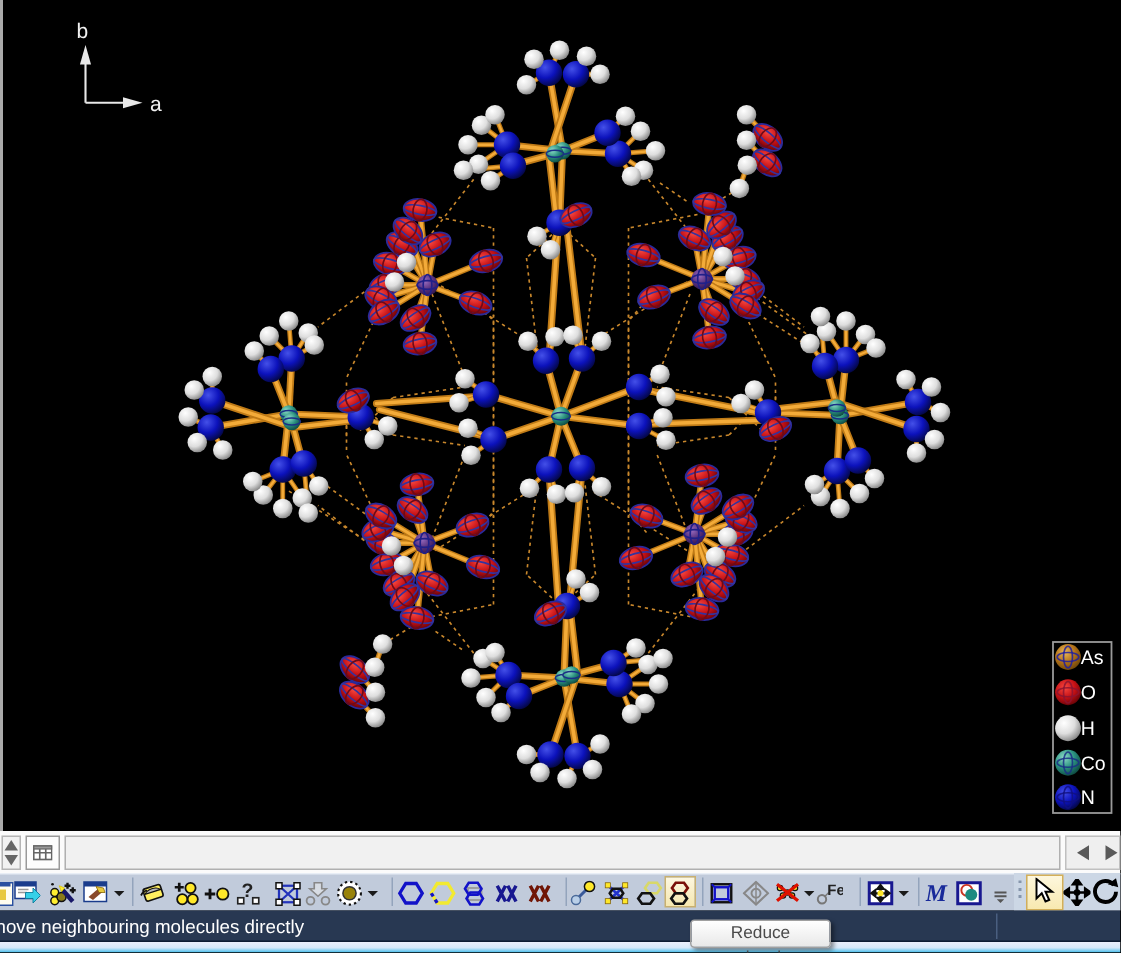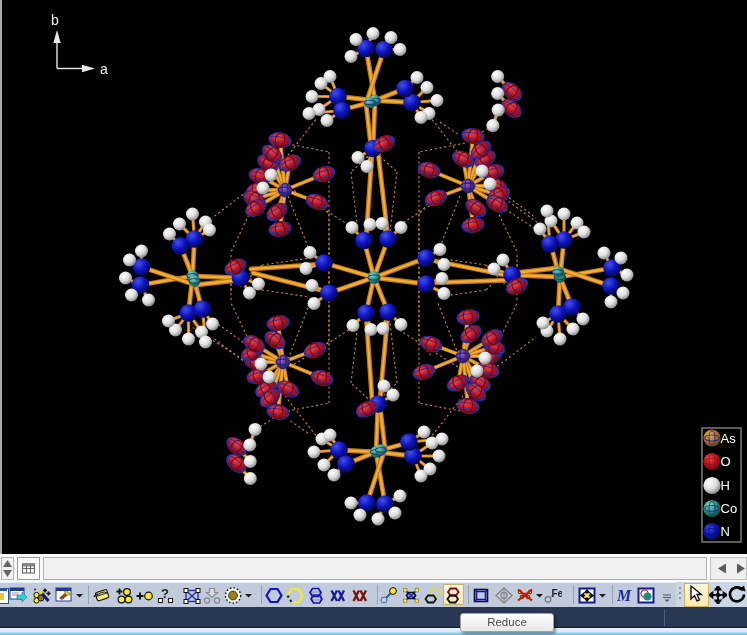--- a/index.html
+++ b/index.html
@@ -1192,18 +1192,19 @@
         <polygon points="18,9 14.5,6.5 14.5,11.5"></polygon>
       </g>
       <circle cx="9" cy="9" r="2.2" fill="#000"></circle>
     </svg>
 <svg style="position:absolute;left:728px;top:585px" width="18" height="19" viewBox="0 0 18 19">
       <path d="M14.5 5 A7 7 0 1 0 16 9.5" fill="none" stroke="#000" stroke-width="2.6"></path>
       <polygon points="10.5,4.5 17.5,6.5 16,0.5" fill="#000"></polygon>
     </svg>
 
 <div style="position:absolute;left:0;top:607px;width:747px;height:21px;background:#283852"></div>
+<div style="position:absolute;left:0;top:609px;width:747px;height:18px;color:#fff;font-size:12.5px;line-height:18px;white-space:nowrap"><span style="position:relative;left:-3px">nove neighbouring molecules directly</span></div>
 <div style="position:absolute;left:664px;top:609px;width:1px;height:17px;background:#4a5f80"></div>
 
 <div style="position:absolute;left:0;top:627px;width:747px;height:1px;background:#0d1c33"></div>
 <div style="position:absolute;left:0;top:628px;width:747px;height:7px;background:linear-gradient(180deg,#eaeffb 0%,#d6e9fa 55%,#6cc8ef 88%,#46bdec 100%)"></div>
 
 <div style="position:absolute;left:460px;top:613px;width:92px;height:17px;background:linear-gradient(#ffffff,#e8e8e8);border:1px solid #a0a0a0;border-radius:3px;box-shadow:2px 2px 3px rgba(0,0,0,0.4);color:#4a4a4a;font-size:11.5px;text-align:center;line-height:17px">Reduce molecules</div>
 </div>
 </body></html>

